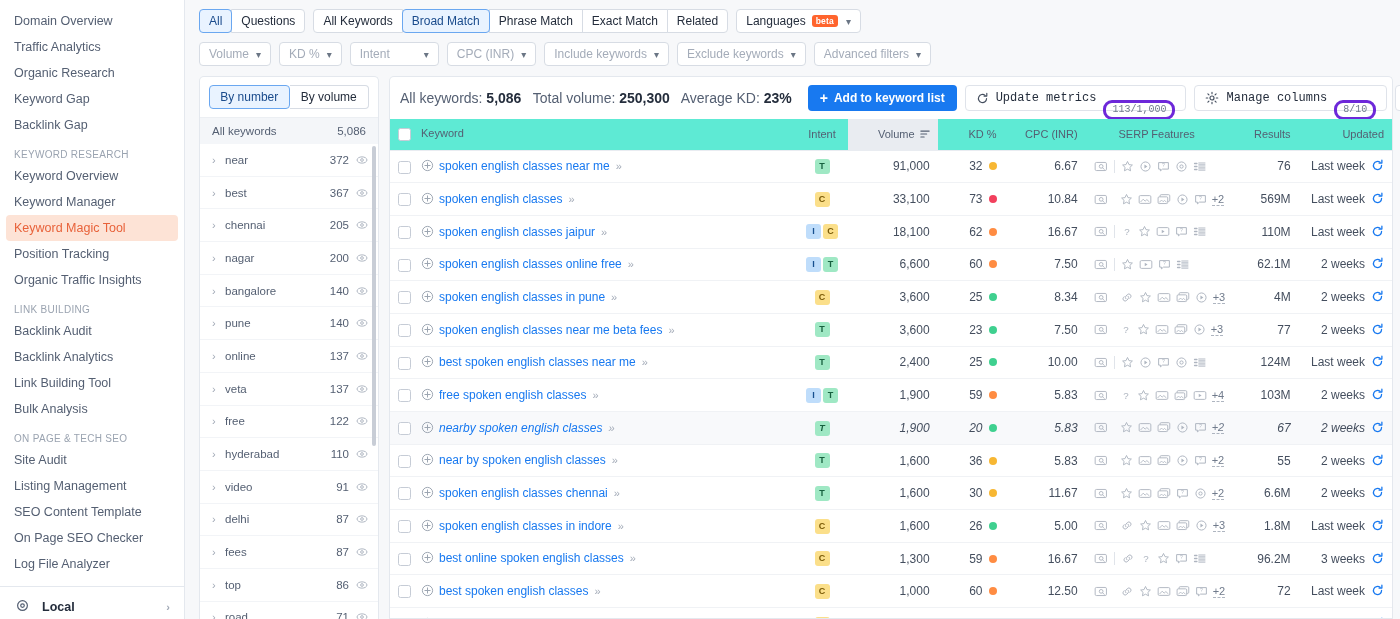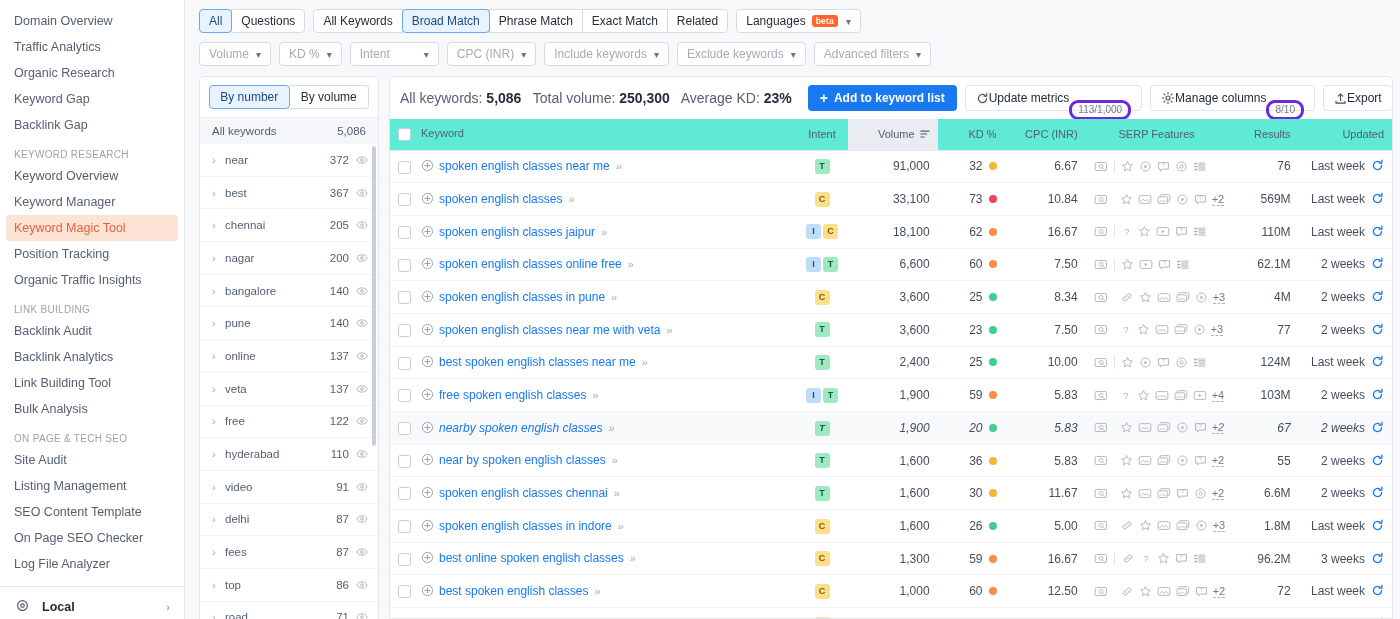--- a/index.html
+++ b/index.html
@@ -153,22 +153,22 @@
   .spacer { flex: 1; }
   .btn-primary {
     background: #1879f0; color: #fff; border: none; border-radius: 4px;
     height: 26px; padding: 0 12px; font-size: 12px; font-weight: bold;
     display: inline-flex; align-items: center; cursor: pointer; white-space: nowrap;
     font-family: "Liberation Sans", sans-serif;
   }
   .btn-ghost {
     background: #fff; border: 1px solid #dfe3ea; border-radius: 4px;
     height: 26px; padding: 0 10px; font-size: 12px; color: #242d3c;
-    display: inline-flex; align-items: center; cursor: pointer; white-space: nowrap;
-    font-family: Liberation Sans, sans-serif;
+    display: inline-flex; align-items: center; gap: 7px; cursor: pointer; white-space: nowrap;
+    font-family: Liberation Mono, monospace;
   }
   .chipnum { border: 3px solid #6d28d9; border-radius: 9px; padding: 0 6px; font-size: 10px; color: #707b8c; line-height: 14px; margin-top: 24px; }
 
   
   .tablewrap {
     flex: 1; background: #fff; border: 1px solid #e4e8ee; border-top: none;
     overflow: hidden; min-height: 0;
   }
   table { width: 100%; border-collapse: collapse; table-layout: fixed; }
   thead th {
@@ -840,21 +840,21 @@
                   <td>4M</td>
                   <td><span>2 weeks</span><span class="refresh"><svg width="13" height="13" viewBox="0 0 16 16">
                         <path d="M13 8a5 5 0 1 1-1.8-3.85" fill="none" stroke="#1879f0" stroke-width="1.6" stroke-linecap="round"></path>
                         <path d="M13.4 1.5V5h-3.5" fill="none" stroke="#1879f0" stroke-width="1.6" stroke-linecap="round" stroke-linejoin="round"></path>
                       </svg></span></td>
                 </tr>
                 <tr>
                   <td class="kw"><span class="chk"></span><span style="margin-left:10px;" class="plusic"><svg width="13" height="13" viewBox="0 0 16 16">
                         <circle cx="8" cy="8" r="6.3" fill="none" stroke="#9aa3b0" stroke-width="1.2"></circle>
                         <path d="M8 4.8v6.4M4.8 8h6.4" stroke="#9aa3b0" stroke-width="1.2" stroke-linecap="round"></path>
-                      </svg></span><span class="kwlink">spoken english classes near me with veta</span><span class="chev2">»</span></td>
+                      </svg></span><span class="kwlink">spoken english classes near me beta fees</span><span class="chev2">»</span></td>
                   <td class="ct"><span class="ibadge ib-T">T</span></td>
                   <td>3,600</td>
                   <td><span>23</span><span class="dot" style="background:#3fd08f"></span></td>
                   <td>7.50</td>
                   <td>
                     <span class="serp">
                       <span>
                         <svg width="14" height="13" viewBox="0 0 18 16">
                           <rect x="1.5" y="2.8" width="14.5" height="10.4" rx="1.6" fill="none" stroke="#aeb5c0" stroke-width="1.2"></rect>
                           <circle cx="9.2" cy="7.8" r="2.4" fill="none" stroke="#aeb5c0" stroke-width="1.2"></circle>

